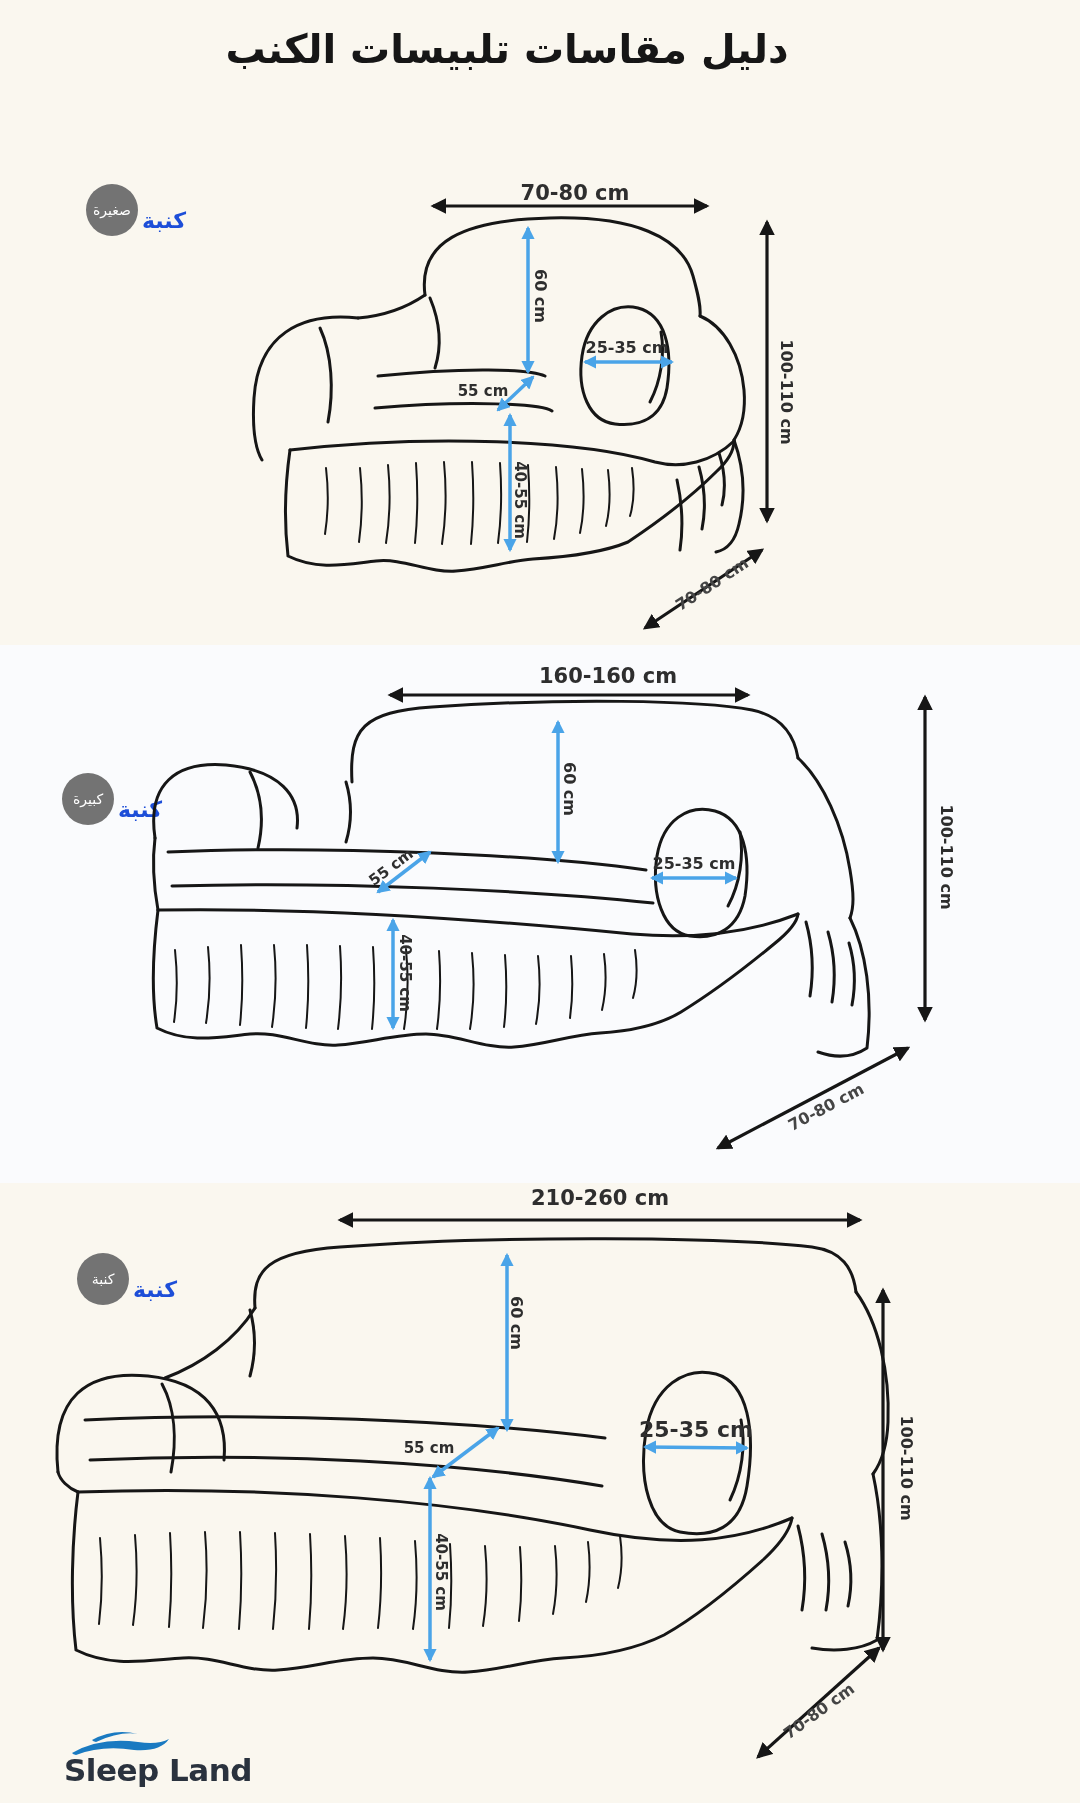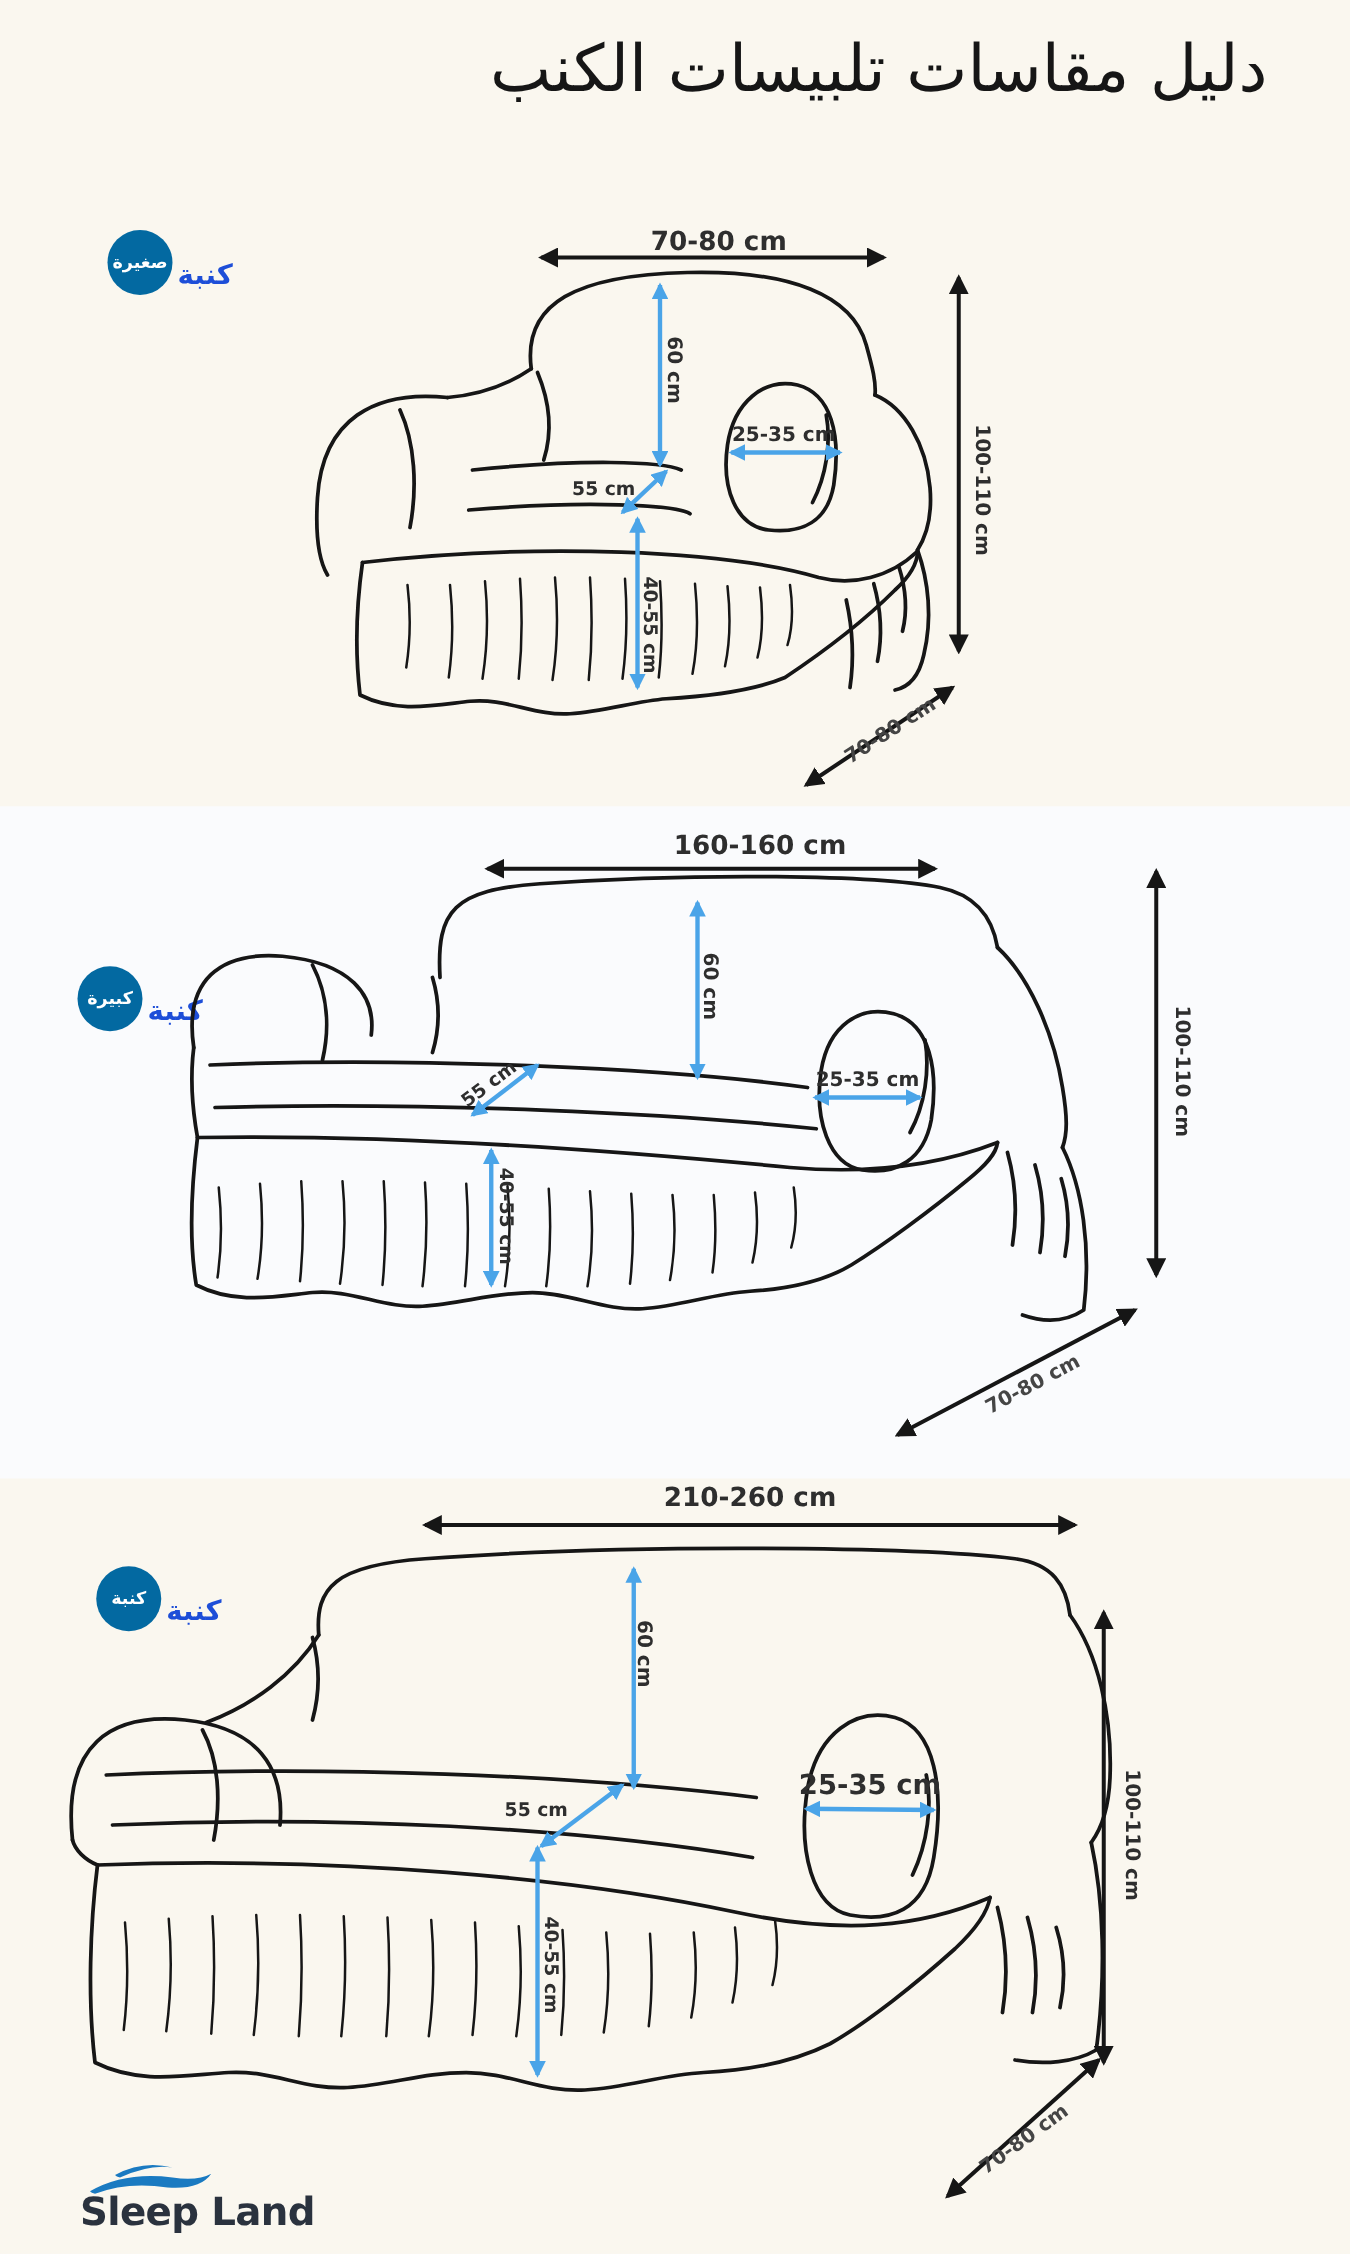--- a/index.html
+++ b/index.html
@@ -2,30 +2,30 @@
 <html><head>
 <meta charset="utf-8">
 <style>
   html,body{margin:0;padding:0;}
   body{font-family:"DejaVu Sans","Liberation Sans",sans-serif;}
   .page{position:relative;width:1080px;height:1803px;overflow:hidden;background:#FAF7EF;}
   .band{position:absolute;left:0;width:100%;}
   .band.s1{top:0;height:645px;background:#FAF7EF;}
   .band.s2{top:645px;height:538px;background:#FAFBFD;}
   .band.s3{top:1183px;height:620px;background:#FAF7EF;}
-  .title{position:absolute;top:26px;left:0;width:1014px;
-         font-size:52px;font-weight:400;color:#161616;direction:rtl;}
+  .title{position:absolute;top:26px;left:0;width:1014px;text-align:center;
+         font-size:40px;font-weight:700;color:#161616;direction:rtl;}
   .sofa-svg{position:absolute;}
   .dim{position:absolute;font-weight:600;color:#2e2e2e;white-space:nowrap;
        transform:translate(-50%,-50%) rotate(var(--r,0deg));transform-origin:center;}
   .dim.depth{color:#454545;}
   .badge{position:absolute;display:flex;align-items:center;}
-  .badge .circle{width:52px;height:52px;border-radius:50%;background:#0369a1;flex:none;
+  .badge .circle{width:52px;height:52px;border-radius:50%;background:#737373;flex:none;
                  display:flex;align-items:center;justify-content:center;
-                 color:#fff;font-size:14px;font-weight:700;white-space:nowrap;direction:rtl;}
+                 color:#fff;font-size:14px;font-weight:400;white-space:nowrap;direction:rtl;}
   .badge .type{font-size:22px;font-weight:700;color:#1d4ed8;margin-left:4px;direction:rtl;white-space:nowrap;margin-top:20px;}
   .logo{position:absolute;left:28px;top:1724px;width:220px;height:72px;}
   .logo .waves{position:absolute;left:42px;top:4px;}
   .logo .word{position:absolute;left:0;top:28px;font-size:31px;font-weight:700;
               color:#2A323E;letter-spacing:-0.5px;white-space:nowrap;margin-left:36px;}
   .stroke{fill:none;stroke:#161616;stroke-width:3;stroke-linecap:round;stroke-linejoin:round;}
   .pleat{fill:none;stroke:#161616;stroke-width:2;stroke-linecap:round;}
   .arr-b{fill:none;stroke:#161616;stroke-width:3.2;}
   .arr-u{fill:none;stroke:#4AA4E8;stroke-width:3.5;}
 </style>

